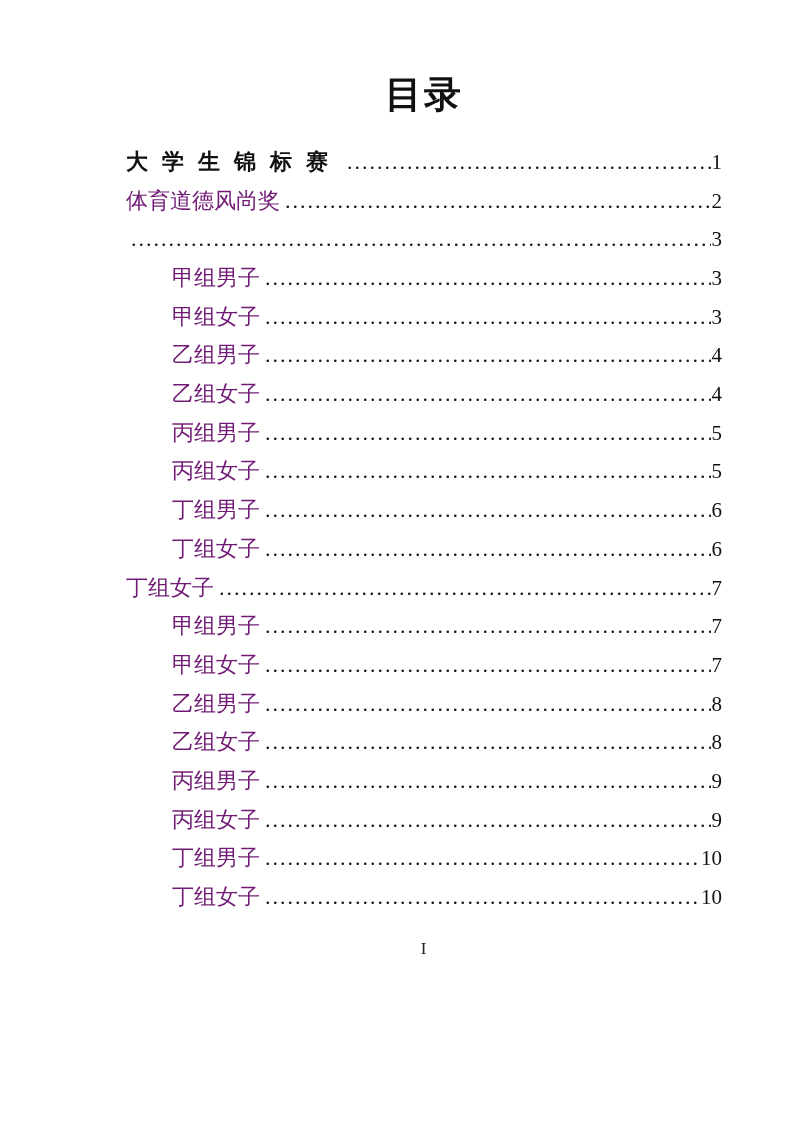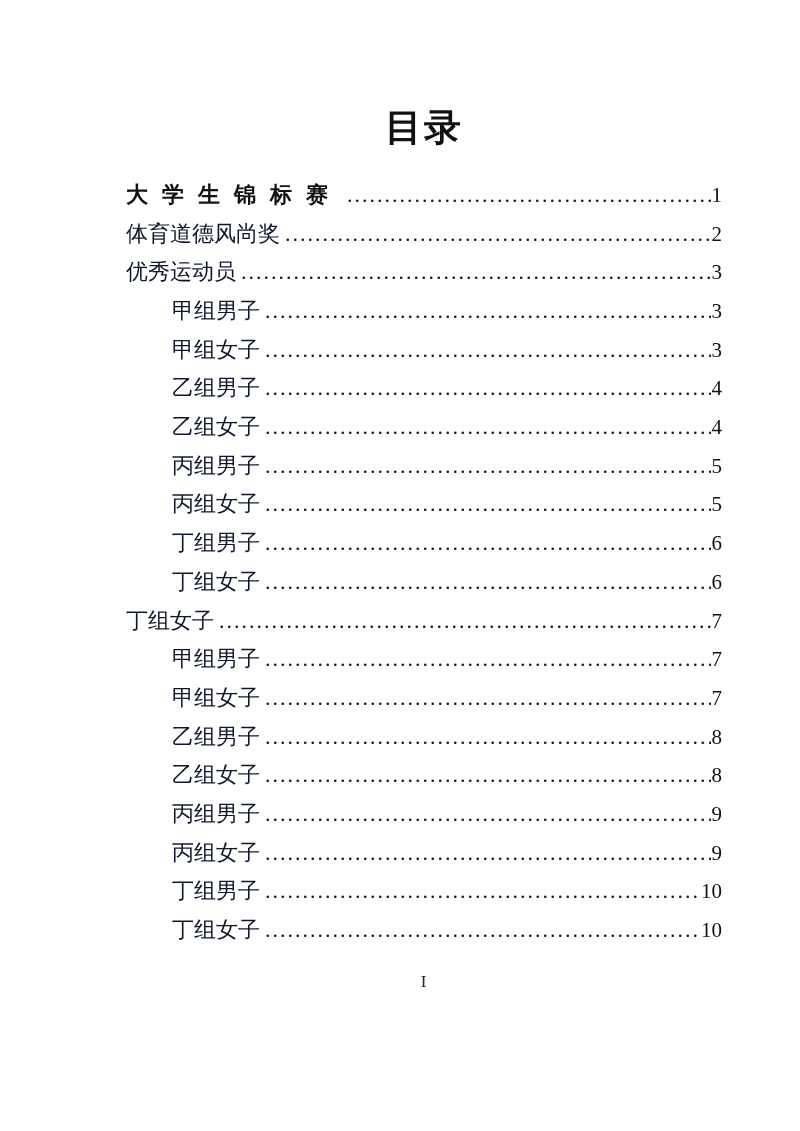--- a/index.html
+++ b/index.html
@@ -11,21 +11,21 @@
     font-family: "Liberation Serif", serif;
     color: #1a1a1a;
     overflow: hidden;
   }
   .doc-page {
     width: 800px;
     height: 1131px;
     background: #ffffff;
   }
   .doc-title {
-    margin: 108px 78px 0 126px;
+    margin: 75px 78px 0 126px;
     text-align: center;
     font-family: "Liberation Serif", serif;
     font-size: 37px;
     font-weight: bold;
     letter-spacing: 2px;
     line-height: 40px;
     color: #111111;
   }
   .toc-list {
     list-style: none;
@@ -36,21 +36,21 @@
     align-items: baseline;
     line-height: 38.7px;
     height: 38.7px;
     font-size: 22px;
     white-space: nowrap;
     cursor: default;
   }
   .toc-row.level-2 { padding-left: 46px; align-items: flex-end; }
   .toc-label {
     font-family: "Liberation Serif", serif;
-    color: #0f172a;
+    color: #701a75;
   }
   .toc-row.bold-entry .toc-label {
     font-family: "Liberation Sans", sans-serif;
     font-weight: bold;
     letter-spacing: 14px;
     color: #111111;
   }
   .toc-dots {
     flex: 1 1 auto;
     overflow: hidden;
@@ -89,21 +89,20 @@
     <span class="toc-page">1</span>
   </li>
 
   <li class="toc-row level-1">
     <span class="toc-label">体育道德风尚奖</span>
     <span class="toc-dots"></span>
     <span class="toc-page">2</span>
   </li>
 
   <li class="toc-row level-1">
-    <span class="toc-label">优秀运动员</span>
     <span class="toc-dots"></span>
     <span class="toc-page">3</span>
   </li>
 
   <li class="toc-row level-2">
     <span class="toc-label">甲组男子</span>
     <span class="toc-dots"></span>
     <span class="toc-page">3</span>
   </li>
 

